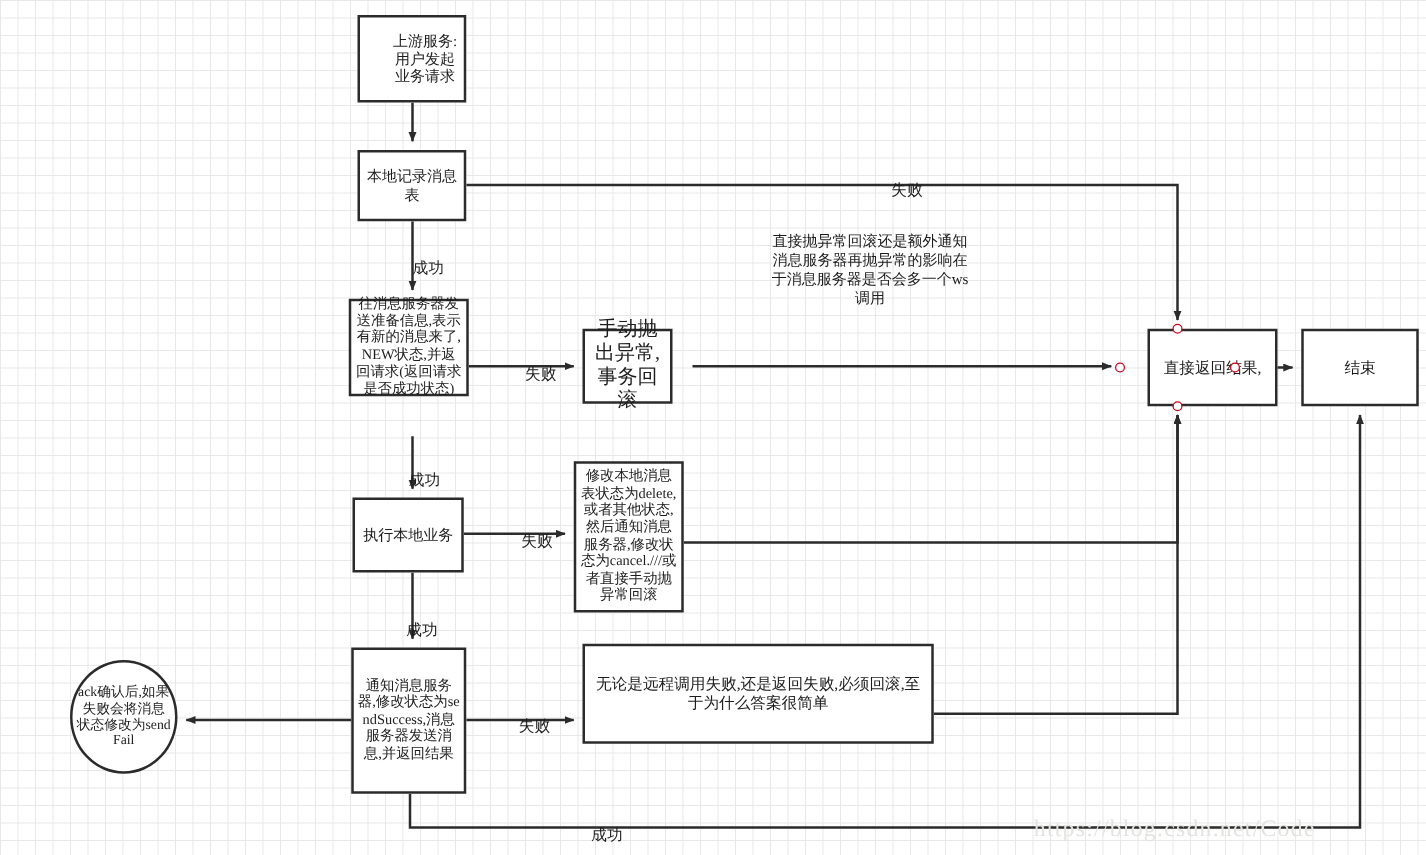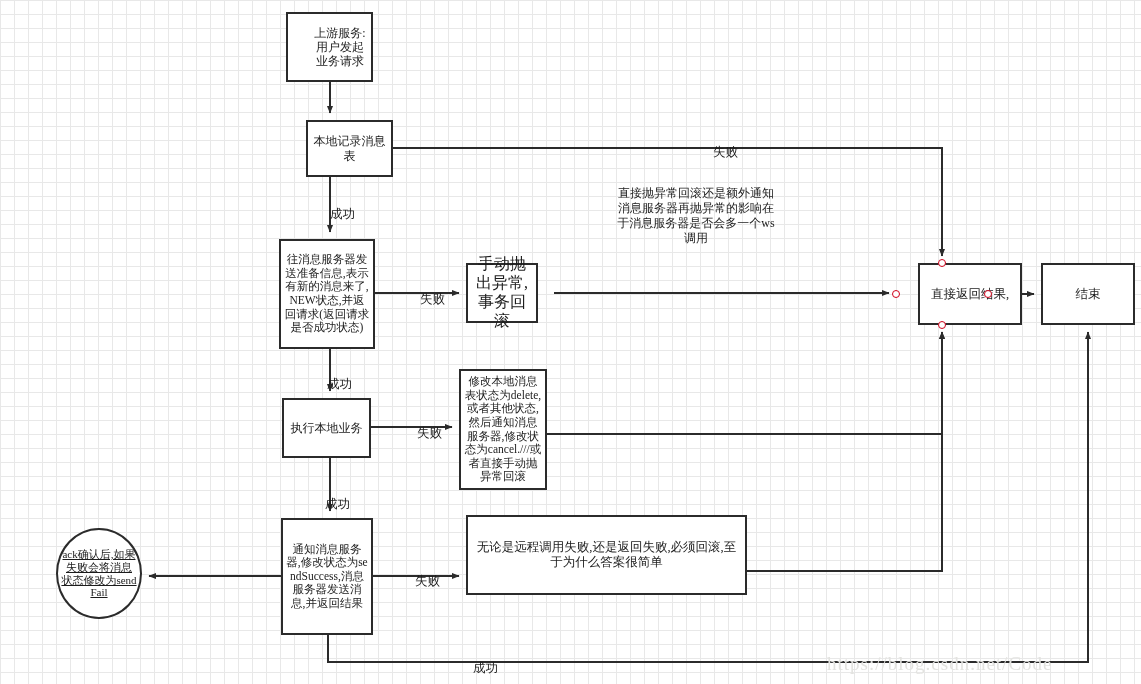--- a/index.html
+++ b/index.html
@@ -38,21 +38,20 @@
     display: flex;
     align-items: center;
     justify-content: center;
     text-align: center;
     line-height: 1.18;
     word-break: break-all;
     padding: 2px 3px;
   }
   .node.ellipse {
     border-radius: 50%;
-    text-decoration: underline;
   }
   .node-text {
     display: block;
     width: 100%;
   }
   .edge-label {
     position: absolute;
     color: #1c1c1c;
     background: transparent;
     white-space: nowrap;
@@ -133,24 +132,24 @@
       <path d="M328,635 L328,662 L1088,662 L1088,332" marker-end="url(#arrow)"></path>
 
       <path d="M995,294 L1034,294" marker-end="url(#arrow)"></path>
     </g>
   </svg>
 
   <div id="node-layer">
       <div class="node" style="left: 286px; top: 12px; width: 87px; height: 70px; font-size: 12px; padding-left: 24px;">
         <span class="node-text">上游服务:用户发起业务请求</span>
       </div>
-      <div class="node" style="left: 286px; top: 120px; width: 87px; height: 57px; font-size: 12px; margin-left: 20px;">
+      <div class="node" style="left: 286px; top: 120px; width: 87px; height: 57px; font-size: 12px;">
         <span class="node-text">本地记录消息表</span>
       </div>
-      <div class="node" style="left: 279px; top: 239px; width: 96px; height: 110px; font-size: 11.5px; justify-content: flex-end;">
+      <div class="node" style="left: 279px; top: 239px; width: 96px; height: 78px; font-size: 11.5px; justify-content: flex-end;">
         <span class="node-text">往消息服务器发送准备信息,表示有新的消息来了,NEW状态,并返回请求(返回请求是否成功状态)</span>
       </div>
       <div class="node" style="left: 466px; top: 263px; width: 72px; height: 60px; font-size: 16px;">
         <span class="node-text">手动抛出异常,事务回滚</span>
       </div>
       <div class="node" style="left: 282px; top: 398px; width: 89px; height: 60px; font-size: 12px;">
         <span class="node-text">执行本地业务</span>
       </div>
       <div class="node" style="left: 459px; top: 369px; width: 88px; height: 121px; font-size: 11.5px;">
         <span class="node-text">修改本地消息表状态为delete,或者其他状态,然后通知消息服务器,修改状态为cancel.///或者直接手动抛异常回滚</span>

